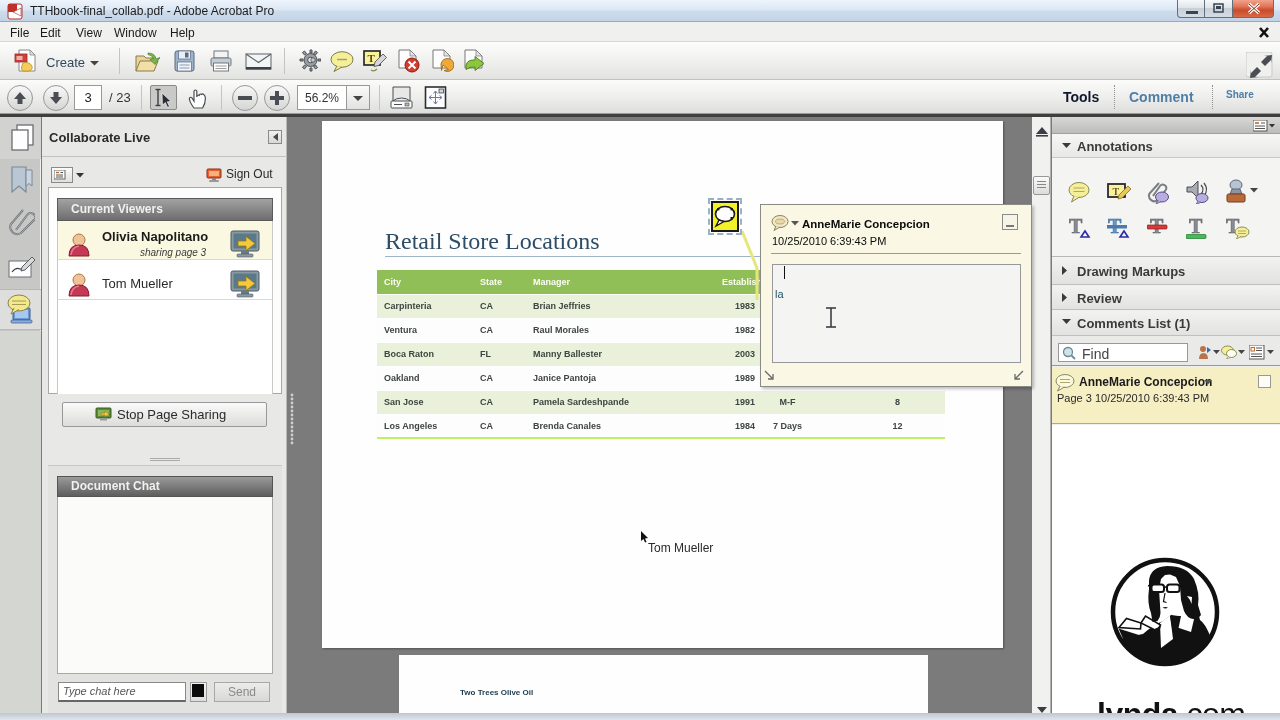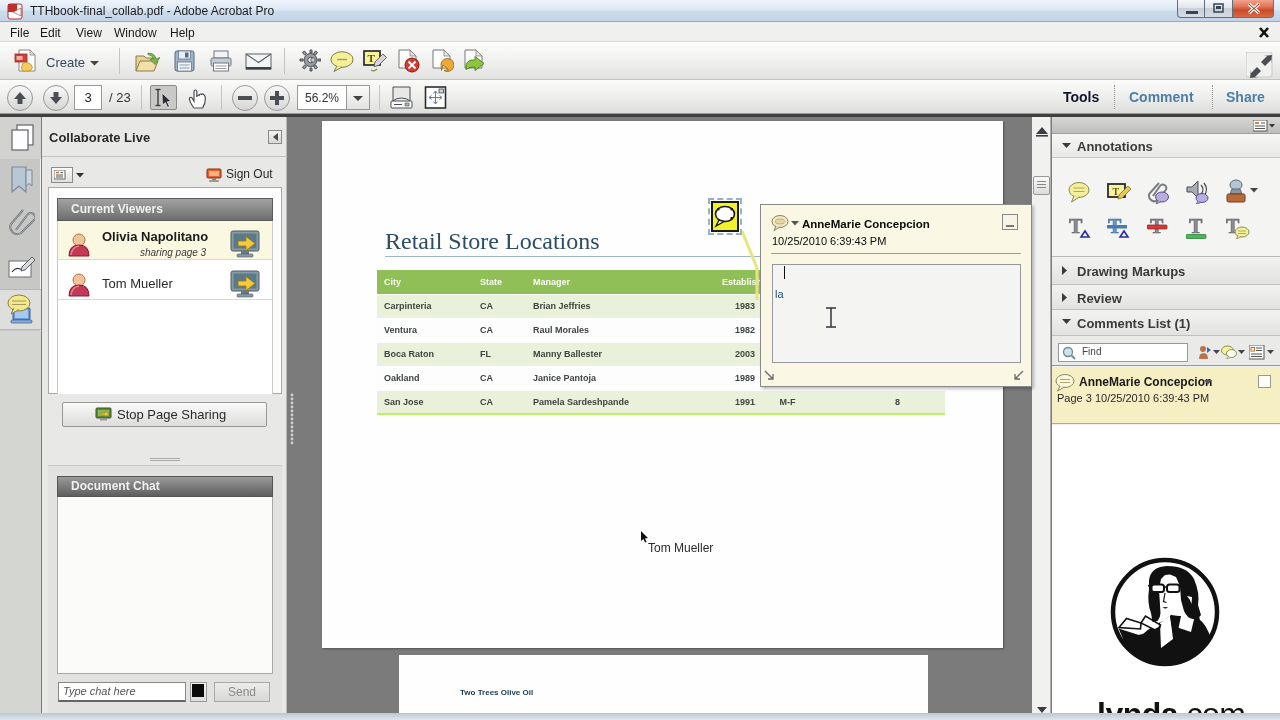--- a/index.html
+++ b/index.html
@@ -230,21 +230,21 @@
     <rect x="1.5" y="1" width="20" height="21" fill="#fdfdfd" stroke="#2a2e34" stroke-width="1.6"></rect>
     <g stroke="#6a7a9a" stroke-width="1" fill="none">
       <path d="M11.5 5 v13 M5 11.5 h13"></path>
       <path d="M11.5 5 l-2 2.5 M11.5 5 l2 2.5 M11.5 18 l-2 -2.5 M11.5 18 l2 -2.5 M5 11.5 l2.5 -2 M5 11.5 l2.5 2 M18 11.5 l-2.5 -2 M18 11.5 l-2.5 2"></path>
     </g>
     <rect x="15" y="3" width="4.5" height="4" fill="#d0d4d8" stroke="#2a2e34" stroke-width=".7"></rect>
   </svg>
 
 <span class="abs" style="left:1063px;top:89px;font-size:14px;font-weight:bold;color:#0f172a;">Tools</span>
 <span class="abs" style="left:1129px;top:89px;font-size:14px;font-weight:bold;color:#4d7ea8;">Comment</span>
-<span class="abs" style="left:1226px;top:89px;font-size:14px;font-weight:bold;color:#4d7ea8;">Share</span>
+<span class="abs" style="left:1226px;top:89px;font-size:10px;font-weight:bold;color:#4d7ea8;">Share</span>
 <div class="abs" style="left:1114px;top:85px;height:24px;border-left:1px dotted #909090;"></div>
 <div class="abs" style="left:1212px;top:85px;height:24px;border-left:1px dotted #909090;"></div>
 
 <div class="abs" id="leftstrip"></div>
 <div class="abs" style="left:0;top:117px;width:41px;height:42px;background:#d2d2d0;"></div>
 <div class="abs" style="left:0;top:289px;width:41px;height:41px;background:#dededc;border-top:1px solid #b8b8b6;border-bottom:1px solid #b8b8b6;"></div>
 <div class="abs" style="left:0;top:331px;width:41px;height:382px;background:#d4d6d2;"></div>
 <svg class="abs" style="left:11px;top:124px;" width="24" height="28">
     <rect x="6" y="1" width="16" height="20" fill="#fdfdfd" stroke="#6a6e74" stroke-width="1.3"></rect>
     <rect x="1" y="6" width="16" height="20" fill="#fdfdfd" stroke="#6a6e74" stroke-width="1.3"></rect>
@@ -468,21 +468,21 @@
     <path d="M0 0 L4.5 5 L9 0 Z" fill="#3a3a3a"></path>
   </svg>
 <span class="abs" style="left:1077px;top:316px;font-size:13px;font-weight:bold;color:#3a3a3a;">Comments List (1)</span>
 
 <div class="abs" style="left:1052px;top:336px;width:228px;height:30px;background:#eaeae8;border-bottom:1px solid #98989a;"></div>
 <div class="abs" style="left:1058px;top:343px;width:130px;height:19px;background:#fff;border:1px solid #98989a;"></div>
 <svg class="abs" style="left:1062px;top:346px;" width="15" height="14">
     <circle cx="6" cy="6" r="4.5" fill="#cfe4e8" stroke="#6a8a9a" stroke-width="1.3"></circle>
     <line x1="9.5" y1="9.5" x2="13" y2="13" stroke="#6a8a9a" stroke-width="1.8"></line>
   </svg>
-<span class="abs" style="left:1082px;top:346px;font-size:10px;color:#444;">Find</span>
+<span class="abs" style="left:1082px;top:346px;font-size:14px;color:#444;">Find</span>
 <svg class="abs" style="left:1197px;top:345px;" width="16" height="16">
     <circle cx="6" cy="4" r="3" fill="#b8744a"></circle>
     <path d="M2 14 q0 -6 4.5 -6 q4.5 0 4.5 6 z" fill="#b8744a"></path>
     <path d="M10 2 l4 3 -4 3 z" fill="#3a6ab0"></path>
   </svg>
 <svg class="abs" style="left:1213px;top:350px;" width="7" height="5">
     <path d="M0 0 L3.5 4 L7 0 Z" fill="#444"></path>
   </svg>
 <svg class="abs" style="left:1221px;top:345px;" width="16" height="14">
     <ellipse cx="6.5" cy="5.5" rx="6" ry="4.5" fill="#f6ef9a" stroke="#8a8a55"></ellipse>
@@ -604,20 +604,28 @@
         <td class="st">9</td>
       </tr>
 <tr class="g">
         <td>San Jose</td>
         <td>CA</td>
         <td>Pamela Sardeshpande</td>
         <td class="yr">1991</td>
         <td class="hr">M-F</td>
         <td class="st">8</td>
       </tr>
+<tr class="w">
+        <td>Los Angeles</td>
+        <td>CA</td>
+        <td>Brenda Canales</td>
+        <td class="yr">1984</td>
+        <td class="hr">7 Days</td>
+        <td class="st">12</td>
+      </tr>
 </tbody>
   </table>
 
 <svg class="abs" style="left:640px;top:531px;" width="10" height="12">
     <path d="M1 0 L8 7 L5 7.5 L6.5 11 L5 11.5 L3.5 8 L1 10 Z" fill="#111"></path>
   </svg>
 <span class="abs" style="left:648px;top:541px;font-size:12px;color:#2a2a2a;">Tom Mueller</span>
 
 <span class="abs" style="left:460px;top:688px;font-size:8px;font-weight:bold;color:#1a3a50;">Two Trees Olive Oil</span>
 

